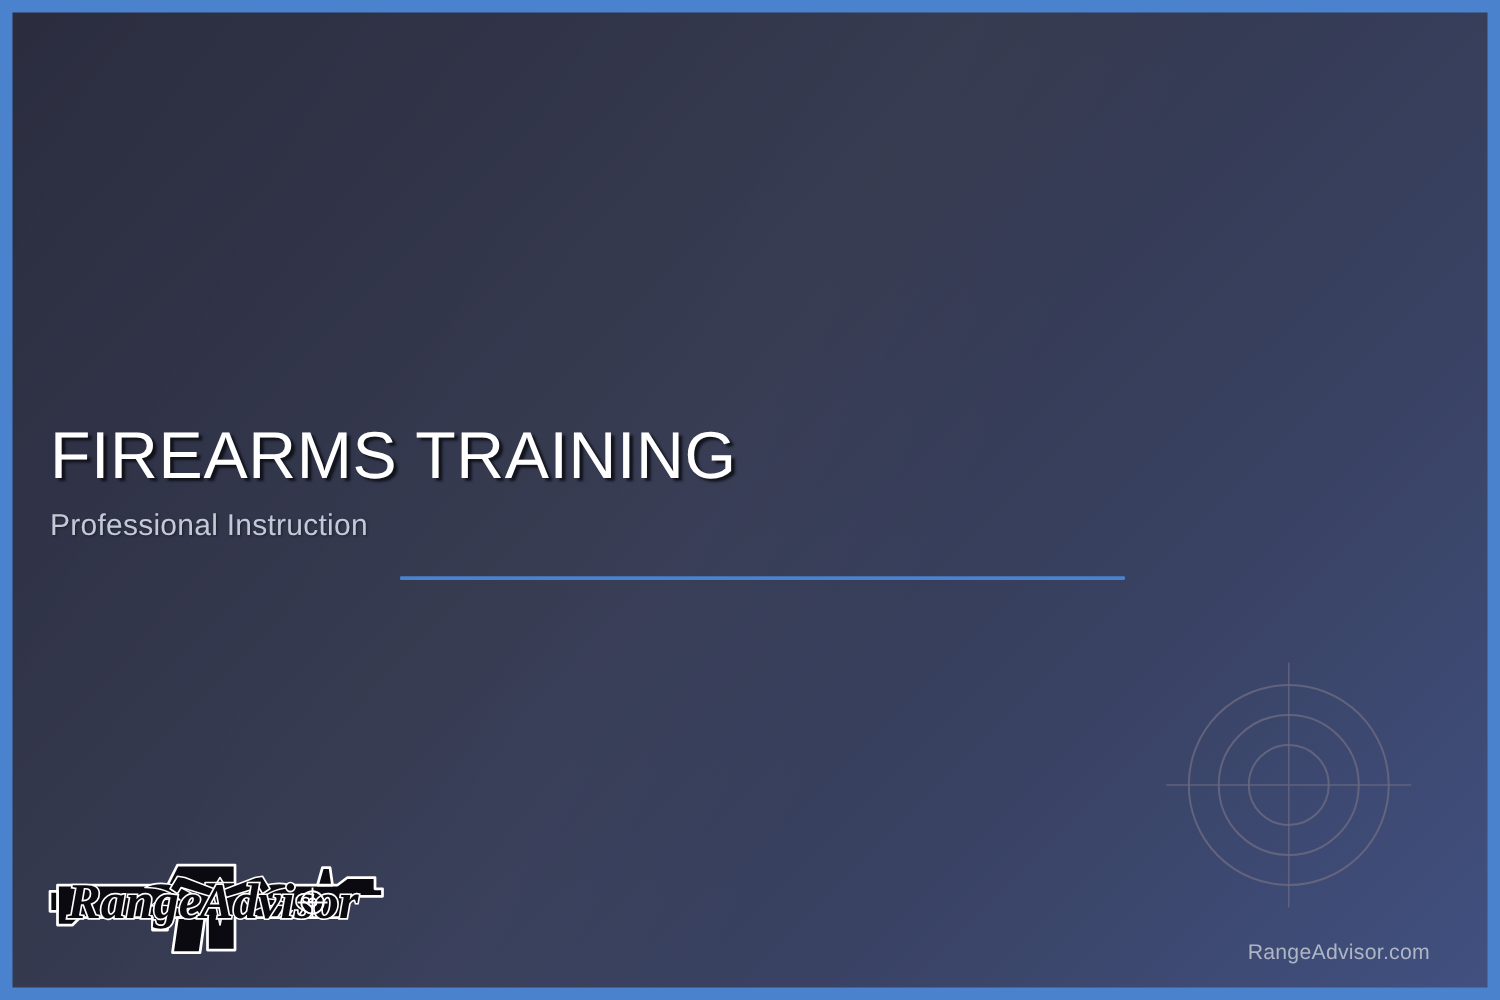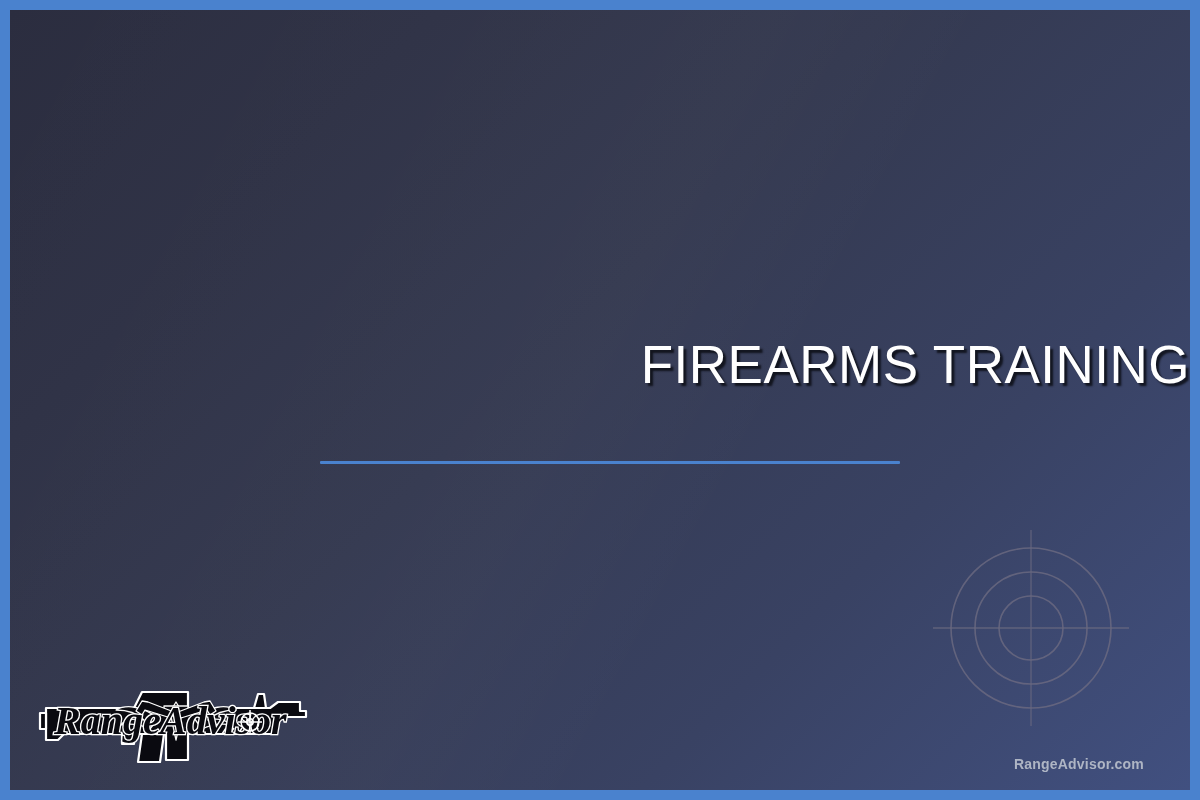--- a/index.html
+++ b/index.html
@@ -58,21 +58,22 @@
     opacity: 0.92;
     pointer-events: none;
   }
 
   
   .title-block {
     position: absolute;
     left: 0;
     right: 0;
     top: 326px;
-    text-align: right;
+    text-align: left;
+    padding-left: 30px;
   }
 
   .slide-title {
     margin: 0;
     font-size: 53px;
     font-weight: 400;
     letter-spacing: 0.5px;
     color: #ffffff;
     line-height: 1.08;
     text-shadow: 3px 3px 2px rgba(8,9,14,0.78);
@@ -105,24 +106,23 @@
     width: 276px;
     height: 86px;
     font-style: italic;
   }
 
   
   .footer-url {
     position: absolute;
     right: 46px;
     bottom: 18px;
-    font-size: 14px;
+    font-size: 17px;
     color: #aeb5c4;
     letter-spacing: 0.2px;
-    font-weight: bold;
   }
 </style>
 </head>
 <body>
 
 <div class="slide">
   <div class="slide-canvas">
 
     <div class="sheen"></div>
 
@@ -135,20 +135,21 @@
         </g>
         <g stroke="#6e6c82" stroke-width="1.3" opacity="0.78">
           <line x1="100" y1="2" x2="100" y2="198"></line>
           <line x1="2" y1="100" x2="198" y2="100"></line>
         </g>
       </svg>
     </div>
 
     <div class="title-block">
       <h1 class="slide-title">FIREARMS TRAINING</h1>
+      <p class="slide-subtitle">Professional Instruction</p>
     </div>
 
     <div class="accent-rule"></div>
 
     <div class="brand-logo">
       <svg width="276" height="86" viewBox="0 0 276 86" aria-hidden="true">
         <defs>
           <clipPath id="logoClip">
               <rect x="0" y="0" width="276" height="86"></rect>
             </clipPath>

